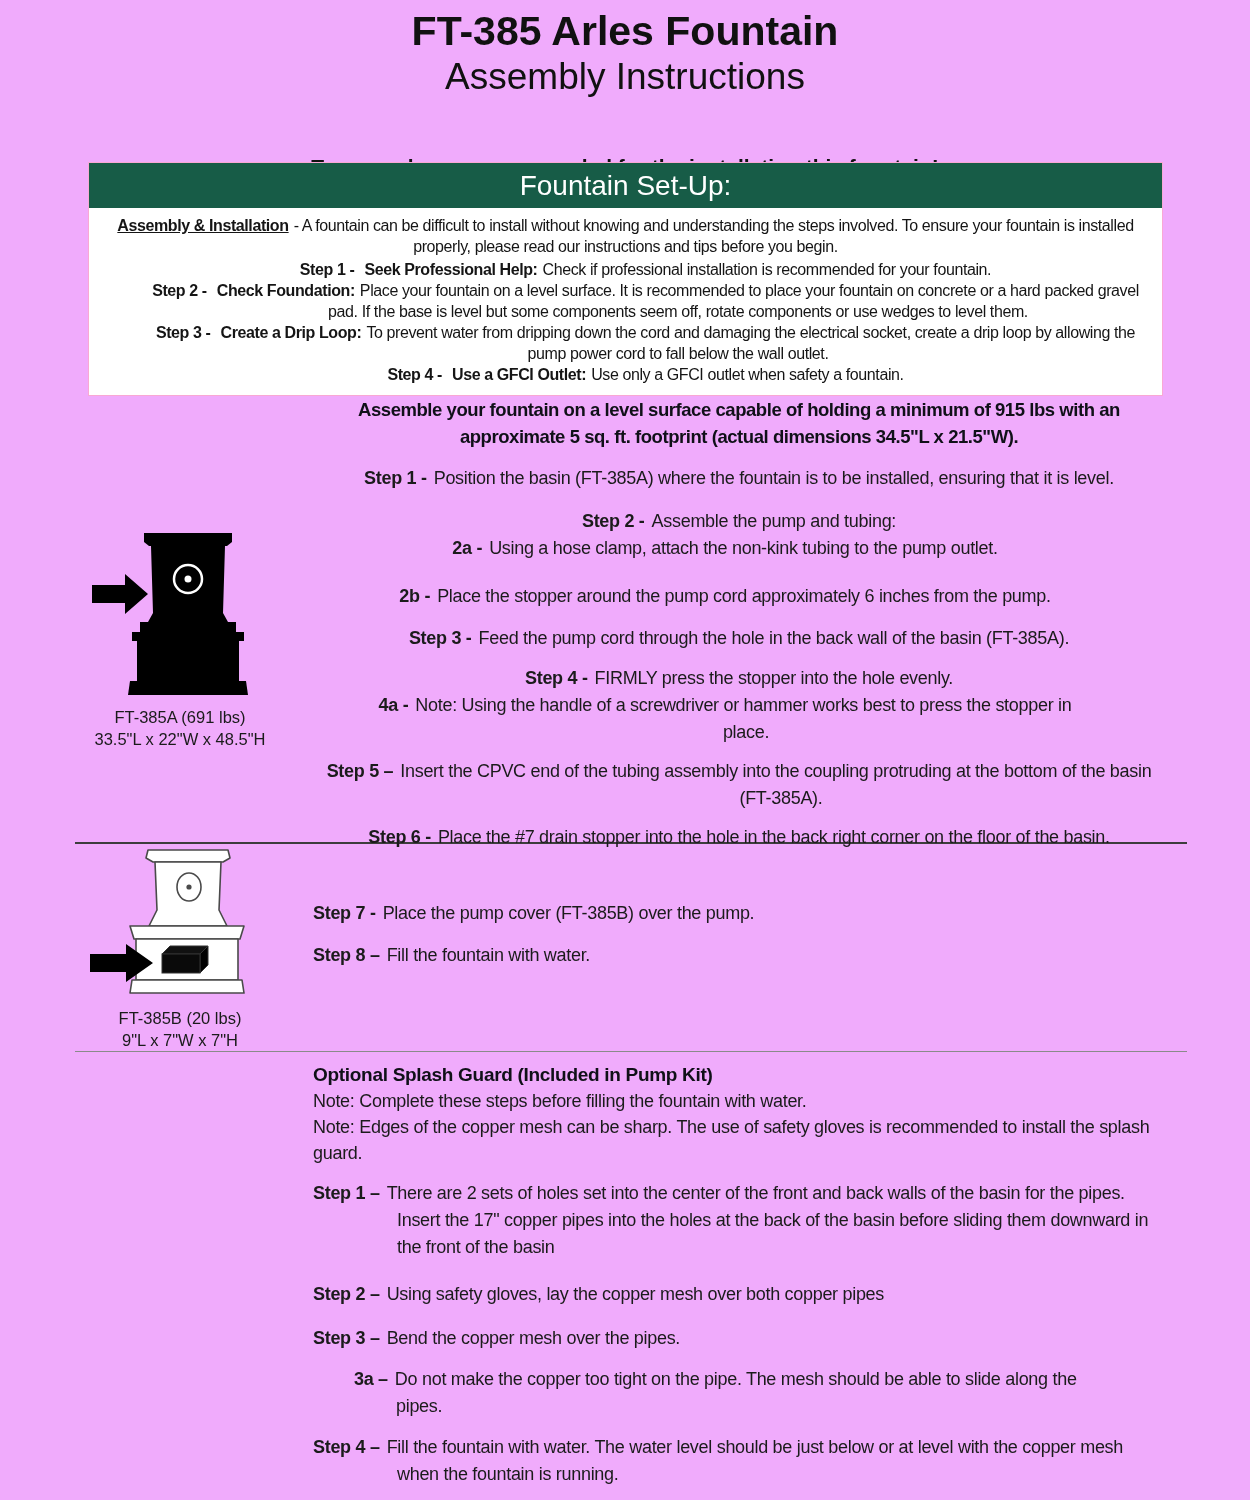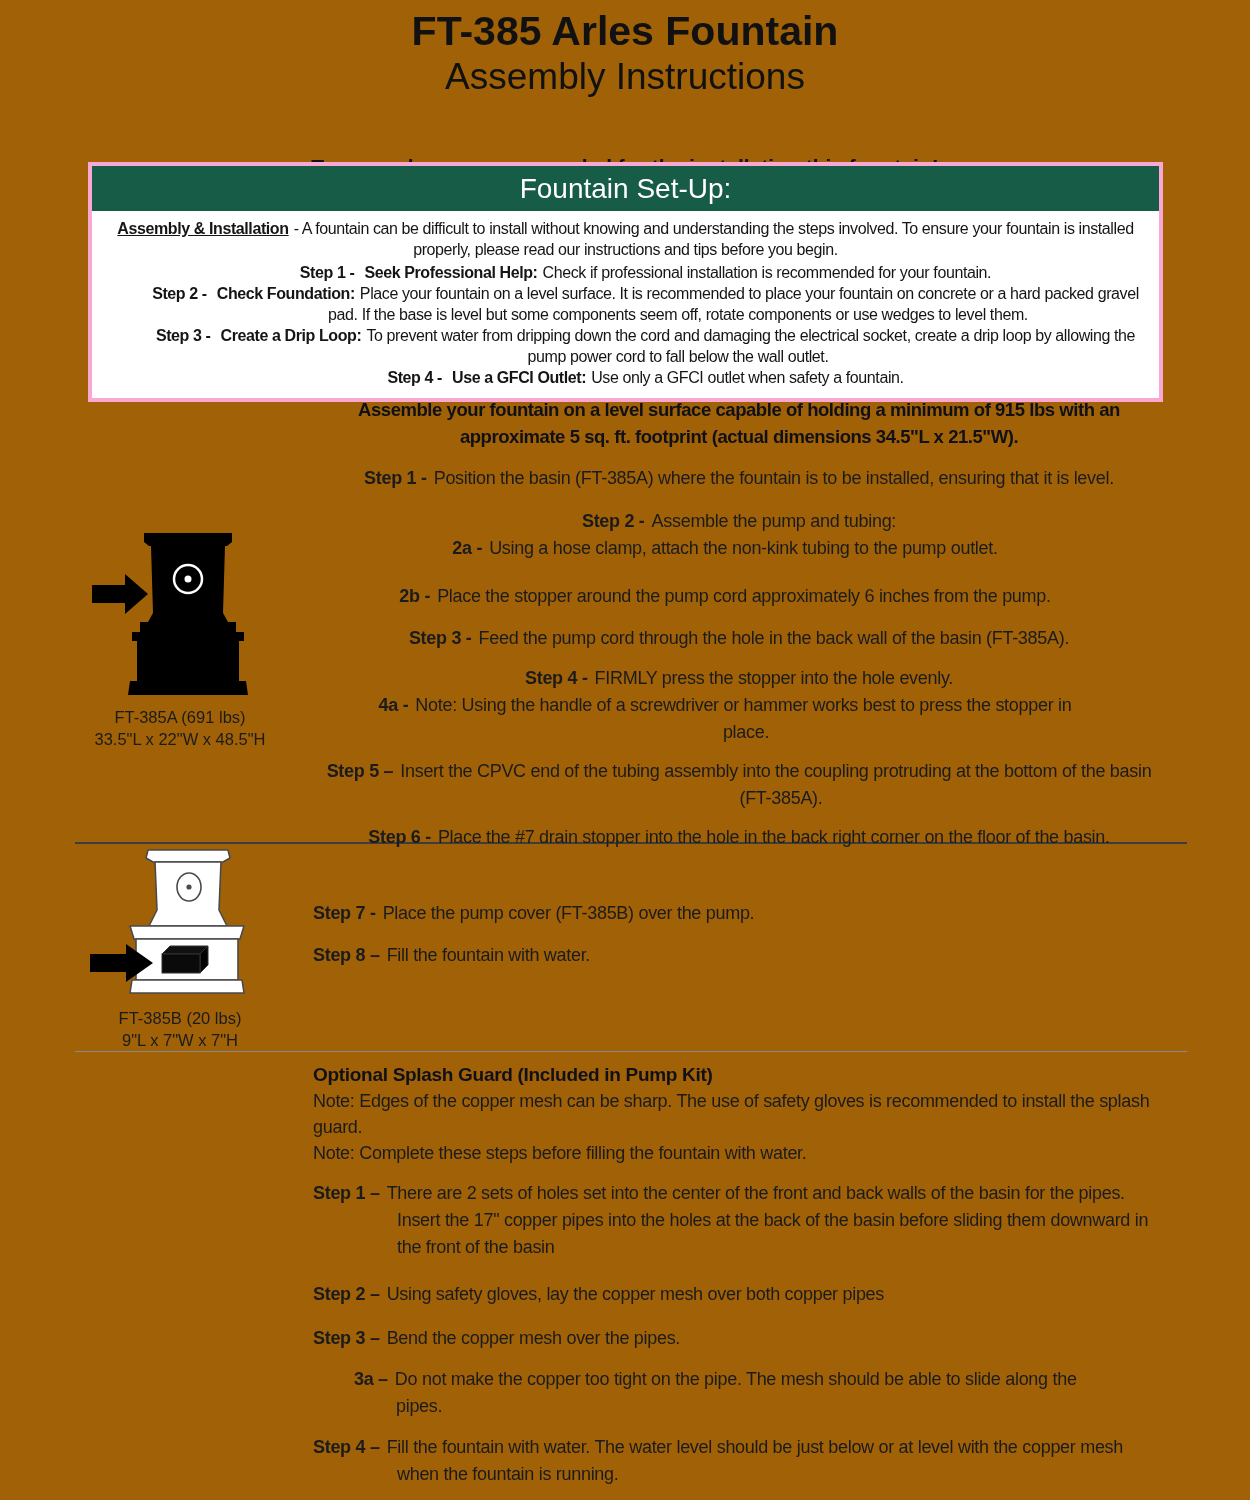--- a/index.html
+++ b/index.html
@@ -1,26 +1,26 @@
 <!DOCTYPE html>
 <html><head>
 <meta charset="utf-8">
 <style>
   html,body{margin:0;padding:0;background:#ffffff;}
   #page{
-    position:relative;width:1250px;height:1500px;background:#a16207;overflow:hidden;
+    position:relative;width:1250px;height:1500px;background:#f0abfc;overflow:hidden;
     font-family:"Liberation Sans",sans-serif;color:#1b1b1b;
   }
   .abs{position:absolute;}
   
   .title{top:8px;left:0;width:1250px;text-align:center;font-size:41px;font-weight:bold;color:#111;}
   .subtitle{top:56px;left:0;width:1250px;text-align:center;font-size:37px;font-weight:400;color:#111;}
   .warning{top:114px;left:0;width:1250px;text-align:center;font-size:21px;font-weight:bold;text-decoration:underline;color:#111;margin-top:41px;}
   
-  .setup-box{left:88px;top:162px;width:1075px;box-sizing:border-box;border:4px solid #f9a8d4;background:#fff;}
+  .setup-box{left:88px;top:162px;width:1075px;box-sizing:border-box;border:1px solid #f9a8d4;background:#fff;}
   .setup-header{height:45px;line-height:45px;text-align:center;color:#ffffff;font-size:28px;font-weight:400;}
   .setup-body{padding:7px 12px 10px 12px;font-size:16px;letter-spacing:-0.4px;line-height:21px;color:#151515;text-align:center;}
   .setup-intro{margin:0 0 2px 0;}
   .setup-intro .u{font-weight:bold;text-decoration:underline;padding-right:5px;}
   .gstep{margin-left:40px;padding-left:65px;text-indent:-65px;}
   .gstep .lbl{font-weight:bold;padding-right:10px;}
   .gstep .ttl{font-weight:bold;padding-right:5px;}
   
   .col{left:313px;width:852px;font-size:18px;letter-spacing:-0.3px;line-height:27px;color:#1b1b1b;}
   .col-a{top:396px;text-align:center;}
@@ -131,22 +131,22 @@
     <div class="step mb0"><span class="lbl">Step 6 -</span><span>Place the #7 drain stopper into the hole in the back right corner on the floor of the basin.</span></div>
   </div>
 
   <div class="abs col col-b">
     <div class="step mb15"><span class="lbl">Step 7 -</span><span>Place the pump cover (FT-385B) over the pump.</span></div>
     <div class="step mb0"><span class="lbl">Step 8 –</span><span>Fill the fountain with water.</span></div>
   </div>
 
   <div class="abs col col-c">
     <div class="sg-header">Optional Splash Guard (Included in Pump Kit)</div>
+    <div class="sg-note">Note: Complete these steps before filling the fountain with water.</div>
     <div class="sg-note">Note: Edges of the copper mesh can be sharp. The use of safety gloves is recommended to install the splash guard.</div>
-    <div class="sg-note">Note: Complete these steps before filling the fountain with water.</div>
     <div class="sg-steps">
       <div class="step mb10"><span class="lbl">Step 1 –</span><span>There are 2 sets of holes set into the center of the front and back walls of the basin for the pipes. Insert the 17" copper pipes into the holes at the back of the basin before sliding them downward in the front of the basin</span></div>
       <div class="step mb17"><span class="lbl">Step 2 –</span><span>Using safety gloves, lay the copper mesh over both copper pipes</span></div>
       <div class="step mb14"><span class="lbl">Step 3 –</span><span>Bend the copper mesh over the pipes.</span></div>
       <div class="substep mb14"><span class="lbl">3a –</span><span>Do not make the copper too tight on the pipe. The mesh should be able to slide along the pipes.</span></div>
       <div class="step mb0"><span class="lbl">Step 4 –</span><span>Fill the fountain with water. The water level should be just below or at level with the copper mesh when the fountain is running.</span></div>
     </div>
   </div>
 
 </div>

